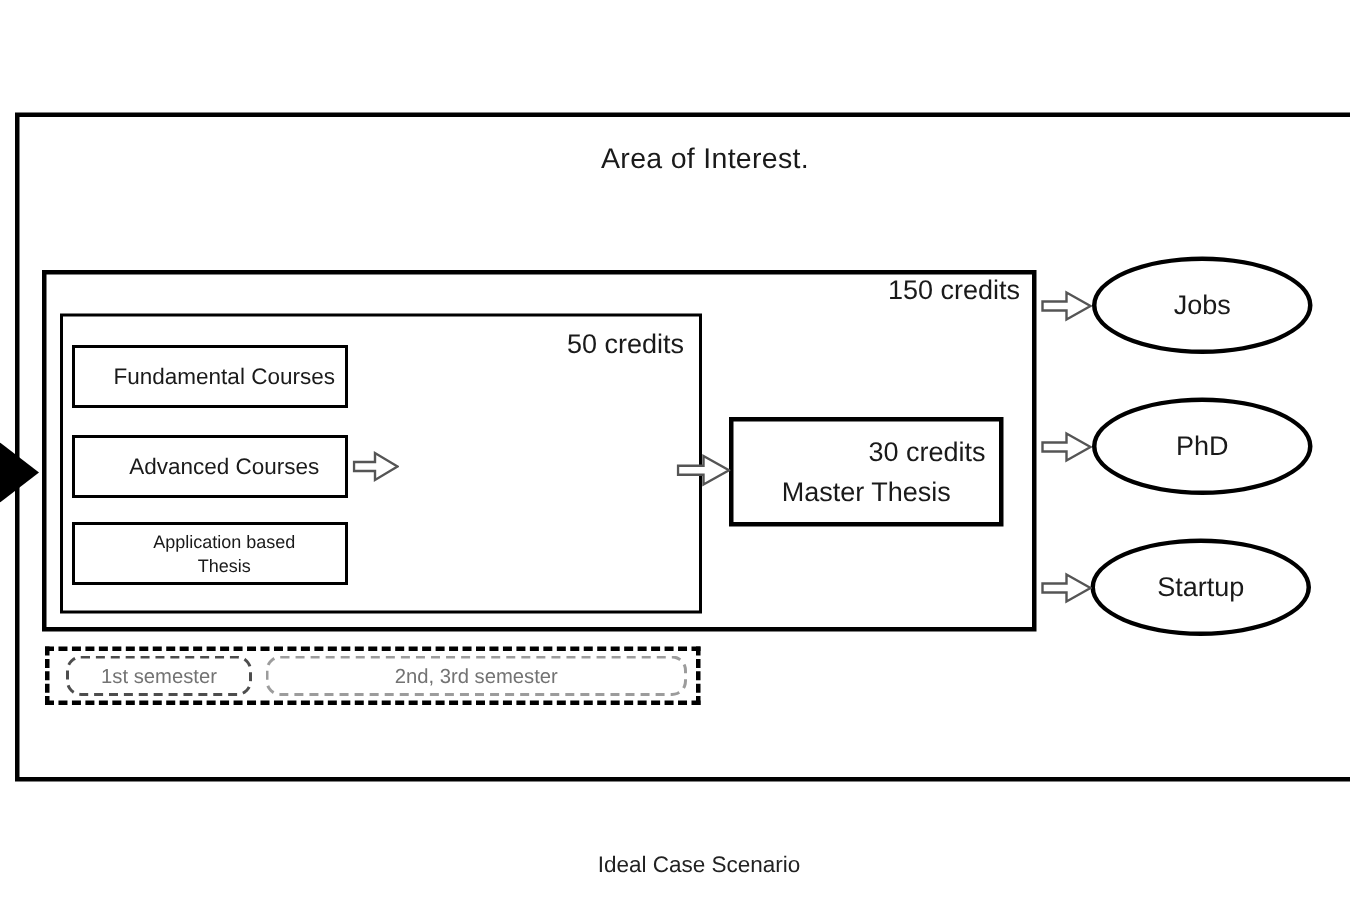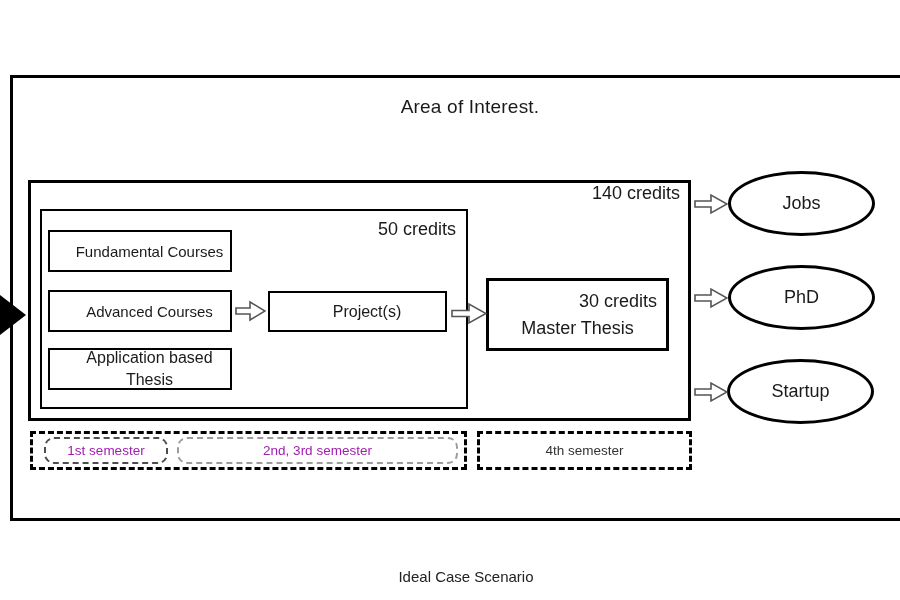--- a/index.html
+++ b/index.html
@@ -45,21 +45,21 @@
 
   .node {
     border: 2px solid #000; background: #fff;
     display: flex; align-items: center; justify-content: center;
     text-align: center;
     padding-left: 19px;
   }
   .box-fundamental { left: 48px; top: 230px; width: 184px; height: 42px; font-size: 15px; }
   .box-advanced   { left: 48px; top: 290px; width: 184px; height: 42px; font-size: 15px; text-align: right; }
   .box-application{ left: 48px; top: 348px; width: 184px; height: 42px;
-                    font-size: 16px; flex-direction: column; line-height: 1.35; }
+                    font-size: 12px; flex-direction: column; line-height: 1.35; }
   .box-project    { left: 268px; top: 291px; width: 179px; height: 41px; font-size: 16px; }
 
   .box-thesis {
     left: 486px; top: 278px; width: 183px; height: 73px;
     border: 3px solid #000; background: #fff;
     display: flex; flex-direction: column; justify-content: center;
     font-size: 18px; line-height: 1.45; z-index: 3;
   }
   .thesis-credits { text-align: right; padding-right: 9px; }
   .thesis-name { text-align: center; }
@@ -77,21 +77,21 @@
   .arrow-svg { display: block; }
   .z-top { z-index: 4; }
 
   .sem-group {
     left: 30px; top: 431px; width: 437px; height: 39px;
     border: 3px dashed #000;
   }
   .sem-pill {
     height: 27px;
     display: flex; align-items: center; justify-content: center;
-    font-size: 13.5px; border-radius: 10px; color: #a21caf;
+    font-size: 13.5px; border-radius: 10px; color: #737373;
   }
   .sem-1  { left: 44px;  top: 437px; width: 124px; border: 2px dashed #4d4d4d; }
   .sem-23 { left: 177px; top: 437px; width: 281px; border: 2px dashed #9c9c9c; }
   .sem-4 {
     left: 477px; top: 431px; width: 215px; height: 39px;
     border: 3px dashed #000;
     display: flex; align-items: center; justify-content: center;
     font-size: 13.5px; color: #333;
   }
 
@@ -106,43 +106,40 @@
 <div id="stage">
 
   <div class="abs frame-outer"></div>
   <div class="abs diagram-title">Area of Interest.</div>
 
   <svg class="abs arrow-svg z-top" style="left:0; top:295px;" width="26" height="40">
     <polygon points="0,0 0,40 26,20" fill="#000"></polygon>
   </svg>
 
   <div class="abs box-120"></div>
-  <div class="abs label-120">140 credits</div>
+  <div class="abs label-120">150 credits</div>
 
   <div class="abs box-90"></div>
   <div class="abs label-90">50 credits</div>
 
   <div class="abs node box-fundamental">
     <span>Fundamental Courses</span>
   </div>
   <div class="abs node box-advanced">
     <span>Advanced Courses</span>
   </div>
   <div class="abs node box-application">
     <span>Application based</span>
     <span>Thesis</span>
   </div>
 
   <svg class="abs arrow-svg" style="left:235px; top:300px;" width="31" height="22" viewBox="0 0 31 22">
     <path d="M1 8 H15 V2 L30 11 L15 20 V14 H1 Z" fill="#fff" stroke="#555" stroke-width="1.6"></path>
   </svg>
 
-  <div class="abs node box-project">
-    <span>Project(s)</span>
-  </div>
 
   <svg class="abs arrow-svg z-top" style="left:451px; top:302px;" width="36" height="23" viewBox="0 0 36 23">
     <path d="M1 8.5 H18 V2 L35 11.5 L18 21 V14.5 H1 Z" fill="#fff" stroke="#555" stroke-width="1.6"></path>
   </svg>
 
   <div class="abs box-thesis">
     <div class="thesis-credits">30 credits</div>
     <div class="thesis-name">Master Thesis</div>
   </div>
 
@@ -166,19 +163,16 @@
     <span>Startup</span>
   </div>
 
   <div class="abs sem-group"></div>
   <div class="abs sem-pill sem-1">
     <span>1st semester</span>
   </div>
   <div class="abs sem-pill sem-23">
     <span>2nd, 3rd semester</span>
   </div>
-  <div class="abs sem-4">
-    <span>4th semester</span>
-  </div>
 
   <div class="abs caption">Ideal Case Scenario</div>
 
 </div>
 
 </body></html>

